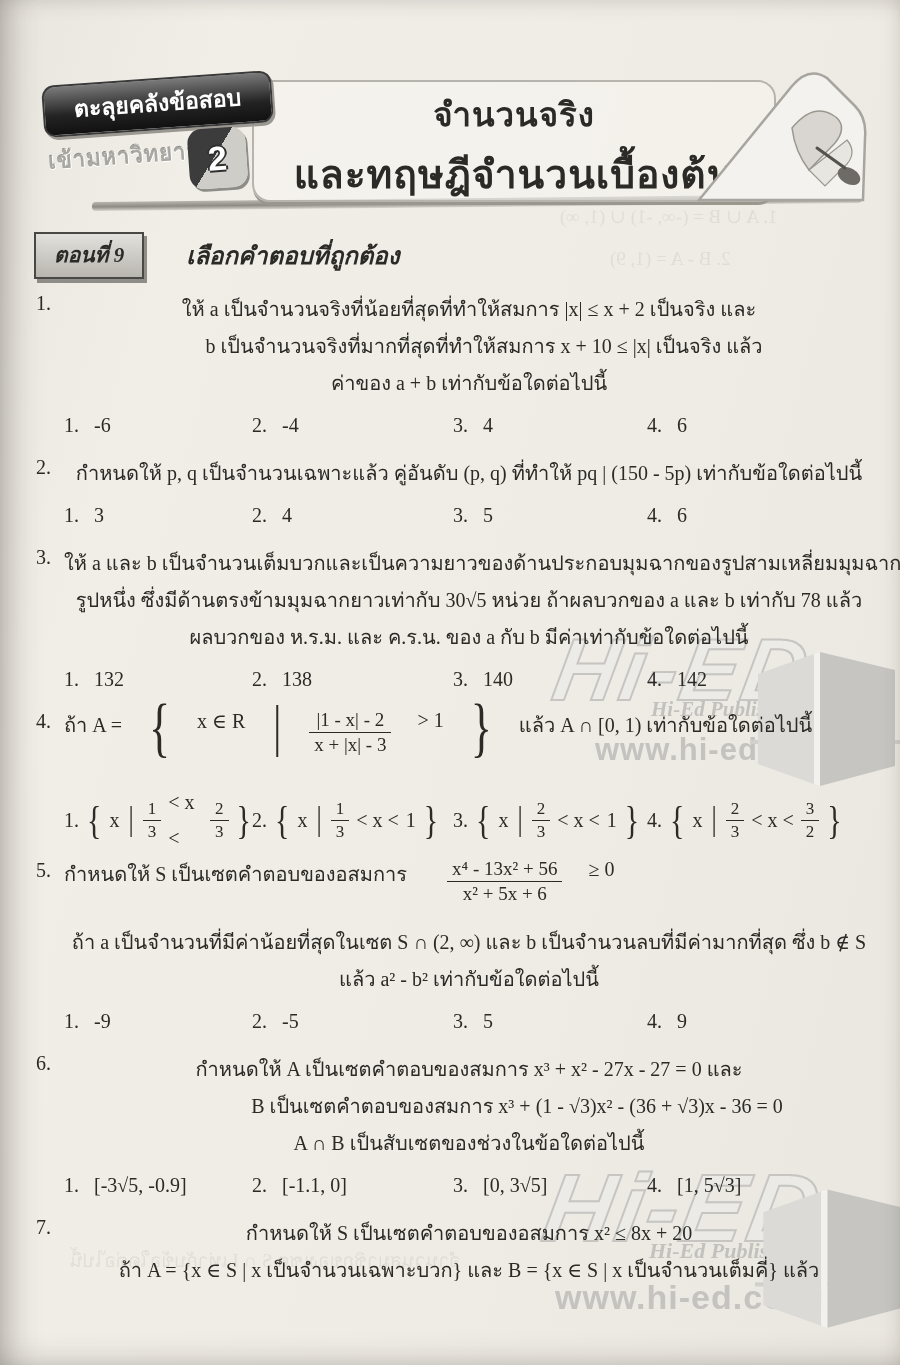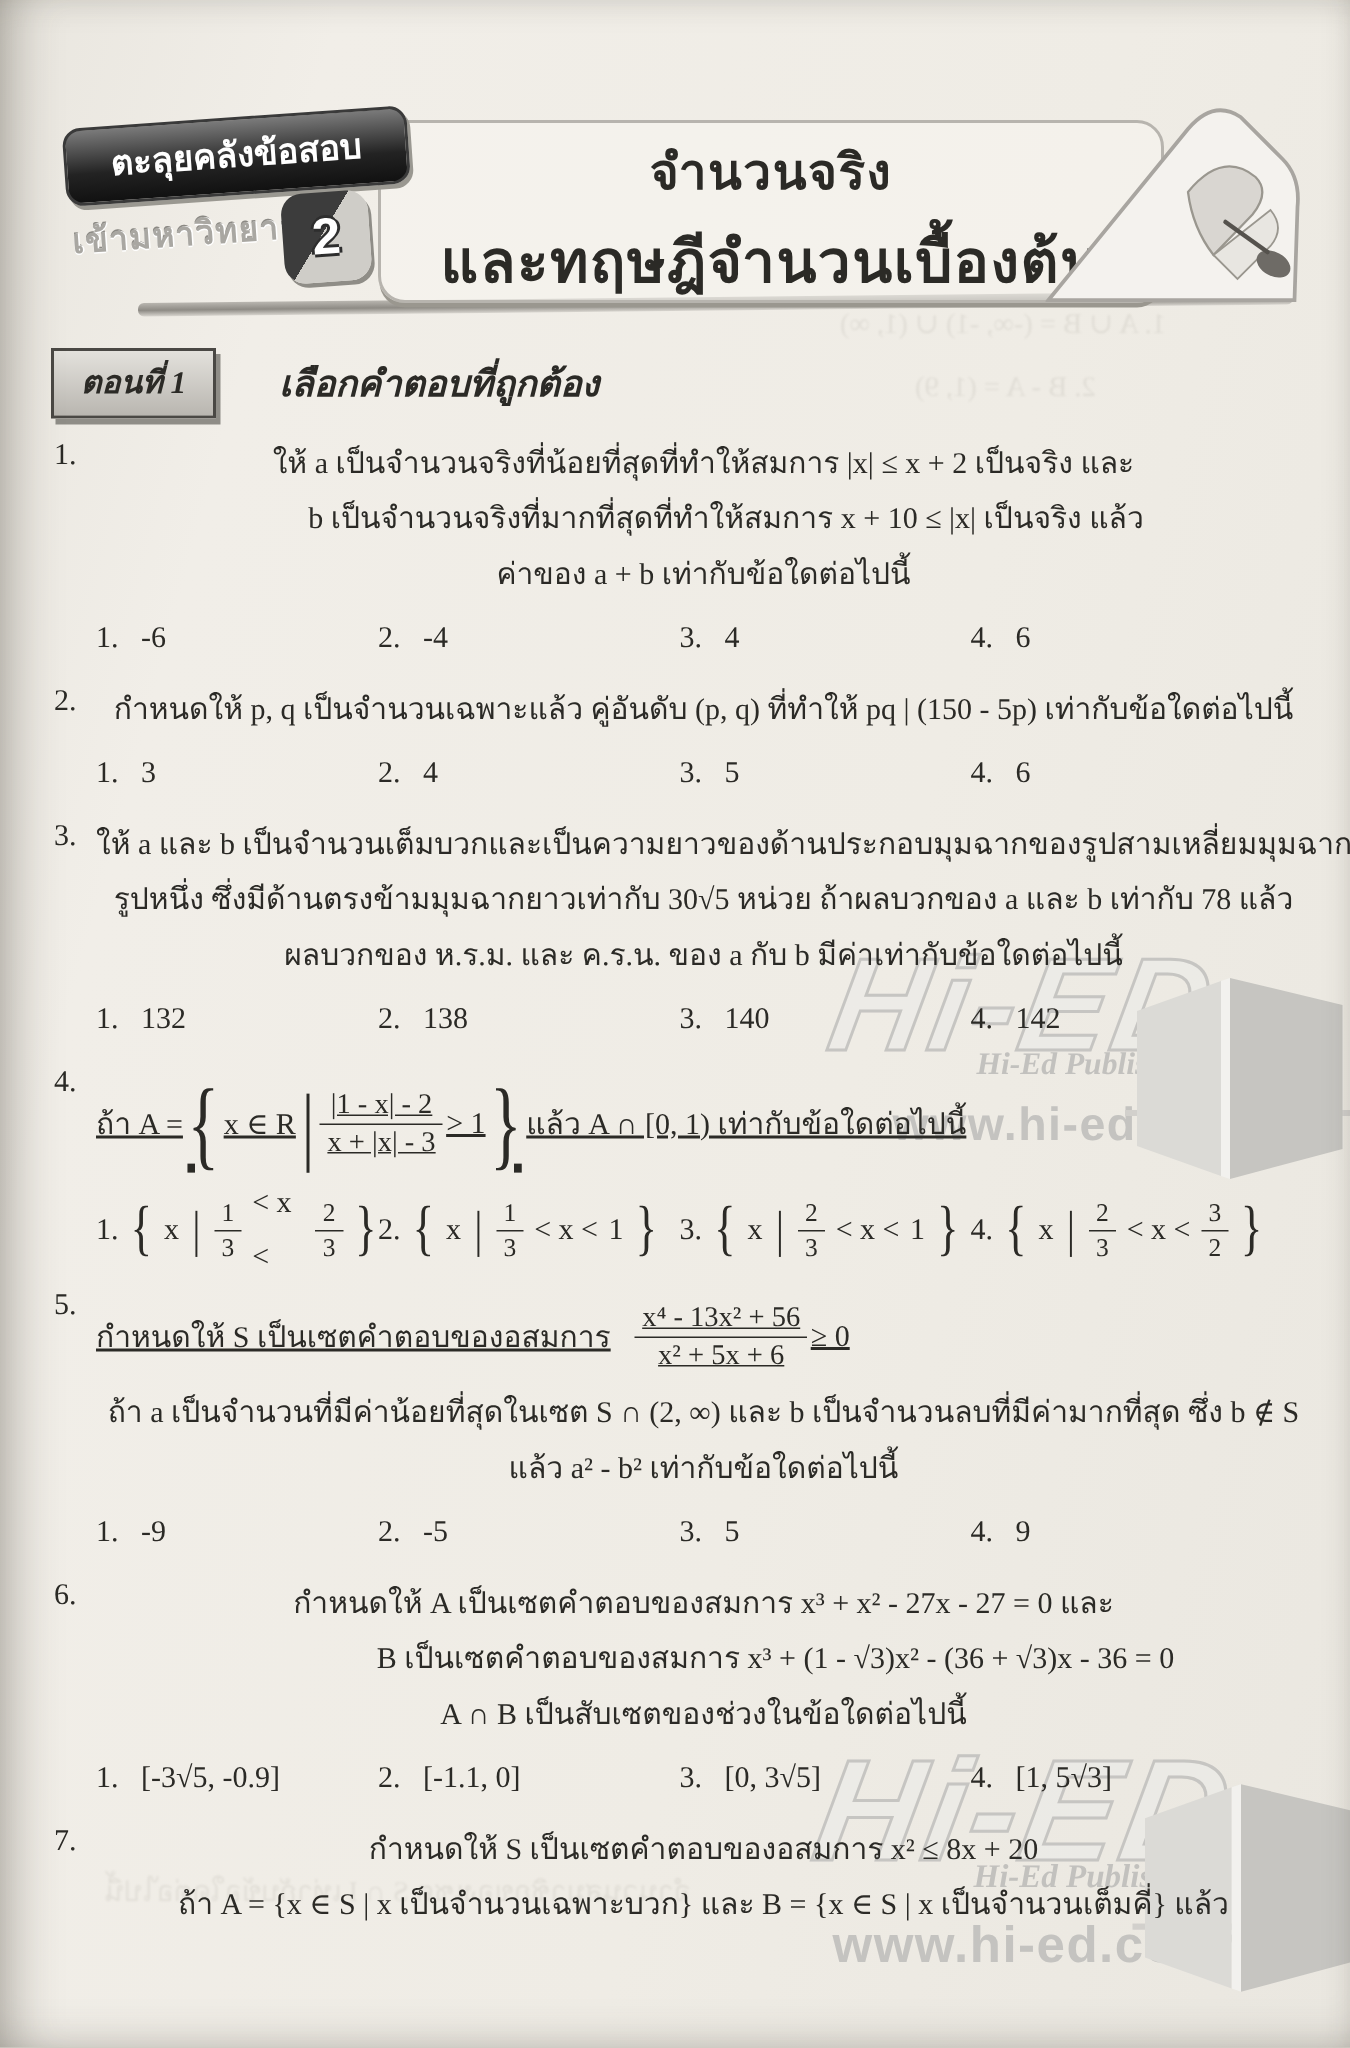--- a/index.html
+++ b/index.html
@@ -47,21 +47,21 @@
   .section-instruction{font-weight:bold;font-style:italic;font-size:24px;}
   
   .content{position:relative;z-index:2;padding:6px 26px 0 64px;font-size:20px;}
   .q{position:relative;margin-bottom:12px;}
   .qnum{position:absolute;left:-28px;top:1px;}
   .qline{line-height:37px;white-space:nowrap;text-align:center;}
   .ind30{padding-left:30px;}
   .ind96{padding-left:96px;}
   .choices{display:grid;grid-template-columns:188px 201px 194px 1fr;margin-top:5px;}
   .choice{display:inline-flex;align-items:center;gap:15px;line-height:36px;}
-  .tallline{display:flex;align-items:center;gap:2px;white-space:nowrap;text-decoration:underline;}
+  .tallline{display:flex;gap:26px;white-space:nowrap;}
   .h78{height:80px;}
   .h64{height:66px;}
   .frac{display:inline-flex;flex-direction:column;text-align:center;vertical-align:middle;line-height:1.15;}
   .frac .fn{display:block;padding:0 5px 1px;border-bottom:1.6px solid #2b2a26;}
   .frac .fd{display:block;padding:1px 5px 0;}
   .frac.sm{font-size:17px;}
   .frac.lg{font-size:19px;}
   .brace{display:inline-block;font-size:30px;font-weight:400;transform:scaleY(1.35);padding:0 1px;}
   .brace.xl{font-size:44px;transform:scaleY(1.5);}
   .sbar{display:inline-block;font-size:26px;transform:scaleY(1.3);padding:0 2px;}
@@ -134,21 +134,21 @@
       <path d="M2 152 L95 38 Q112 18 130 30 L158 58 Q170 70 168 90 L166 152 Z" fill="#f4f2ee" stroke="#a8a5a0" stroke-width="2.5"></path>
       <path d="M95 80 Q118 52 140 70 Q150 80 138 95 L112 122 Q98 104 95 80 Z" fill="#d9d6d1" stroke="#9a978f" stroke-width="1.5"></path>
       <path d="M112 122 L150 92 Q160 104 150 116 L128 138 Z" fill="#e8e6e1" stroke="#9a978f" stroke-width="1.2"></path>
       <ellipse cx="152" cy="128" rx="12" ry="8" fill="#6e6b66" transform="rotate(28 152 128)"></ellipse>
       <path d="M120 100 L148 120" stroke="#55524d" stroke-width="3" stroke-linecap="round"></path>
     </svg>
   </div>
 
   <div class="section-row">
     <div class="section-box">
-      <span>ตอนที่ 1</span>
+      <span>ตอนที่ 9</span>
     </div>
     <div class="section-instruction">เลือกคำตอบที่ถูกต้อง</div>
   </div>
 
   <div class="content">
 
     <div class="q">
       <span class="qnum">1.</span>
       <div class="qline">ให้  a เป็นจำนวนจริงที่น้อยที่สุดที่ทำให้สมการ  |x| ≤ x + 2  เป็นจริง  และ</div>
       <div class="qline ind30">b เป็นจำนวนจริงที่มากที่สุดที่ทำให้สมการ  x + 10 ≤ |x|  เป็นจริง  แล้ว</div>

